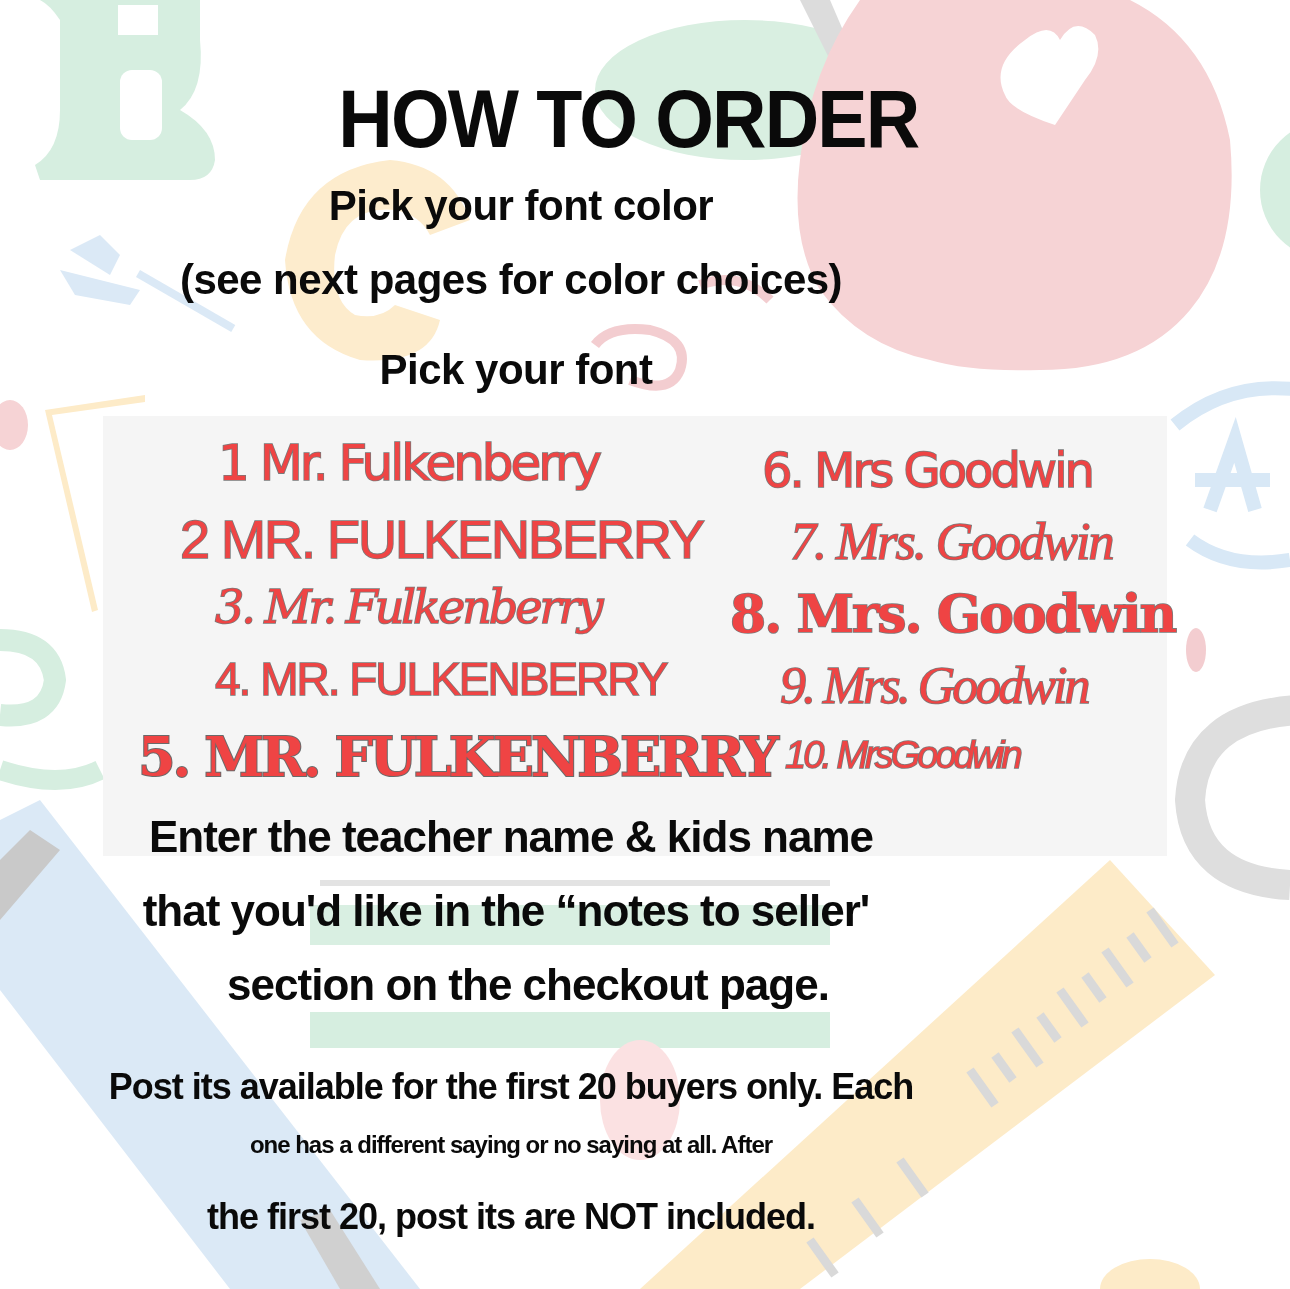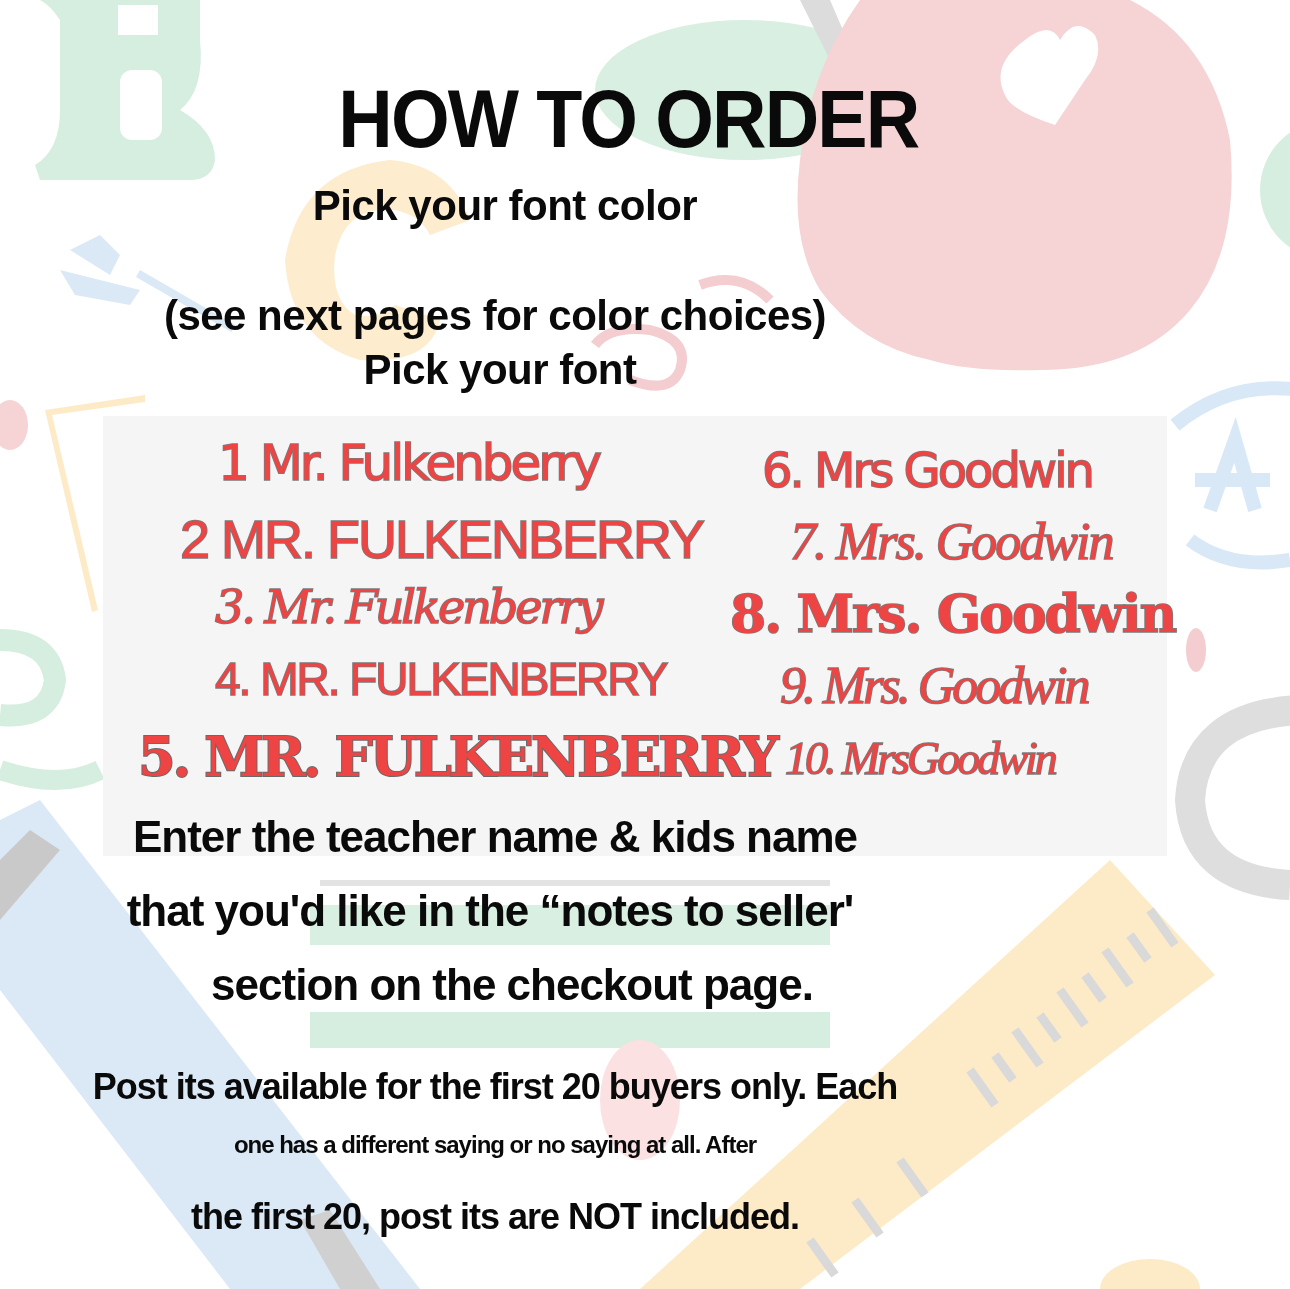--- a/index.html
+++ b/index.html
@@ -13,25 +13,25 @@
   .layer { position: absolute; inset: 0; z-index: 1; }
 
   .title {
     position: absolute; left: 0; width: 1290px; top: 72px; text-align: center;
     font-size: 82px; font-weight: bold; letter-spacing: -2px;
     font-family: "Liberation Sans Narrow", "Liberation Sans", sans-serif;
     transform: scaleX(0.92); transform-origin: 610px 0;
     padding-right: 30px; box-sizing: border-box;
   }
   .line {
-    position: absolute; left: 0; width: 1050px; text-align: center;
+    position: absolute; left: 16px; width: 1050px; text-align: center;
     font-weight: bold; letter-spacing: -0.5px;
   }
   .l1 { top: 182px; font-size: 42px; padding-right: 40px; box-sizing: border-box; }
-  .l2 { top: 256px; font-size: 42px; padding-right: 60px; box-sizing: border-box; margin-top: 36px; }
+  .l2 { top: 256px; font-size: 42px; padding-right: 60px; box-sizing: border-box; }
   .l3 { top: 346px; font-size: 42px; padding-right: 50px; box-sizing: border-box; }
 
   .panel {
     position: absolute; left: 103px; top: 416px; width: 1064px; height: 440px;
     background: rgba(244,244,244,0.92);
   }
   .font-sample {
     position: absolute; white-space: nowrap;
     color: #ef4444;
     -webkit-text-stroke: 1.6px #7a7a7a;
@@ -40,21 +40,21 @@
   }
   .s1 { left: 218px; top: 438px; font-family: "DejaVu Sans", sans-serif; font-size: 50px; letter-spacing: -3px; }
   .s2 { left: 180px; top: 512px; font-family: "Liberation Sans", sans-serif; font-size: 54px; letter-spacing: -2px; text-transform: uppercase; }
   .s3 { left: 215px; top: 584px; font-family: "DejaVu Serif", serif; font-style: italic; font-size: 46px; letter-spacing: -3px; }
   .s4 { left: 215px; top: 656px; font-family: "Liberation Sans", sans-serif; font-size: 46px; letter-spacing: -2px; }
   .s5 { left: 138px; top: 730px; font-family: "DejaVu Serif", serif; font-weight: bold; font-size: 54px; letter-spacing: -3px; -webkit-text-stroke: 2px #6a6a6a; }
   .s6 { left: 762px; top: 446px; font-family: "DejaVu Sans", sans-serif; font-size: 48px; letter-spacing: -3px; }
   .s7 { left: 790px; top: 516px; font-family: "Liberation Serif", serif; font-style: italic; font-size: 52px; letter-spacing: -2px; }
   .s8 { left: 730px; top: 588px; font-family: "DejaVu Serif", serif; font-weight: bold; font-size: 52px; letter-spacing: -2px; }
   .s9 { left: 780px; top: 660px; font-family: "Liberation Serif", serif; font-style: italic; font-size: 52px; letter-spacing: -3px; }
-  .s10 { left: 785px; top: 736px; font-family: Liberation Serif, serif; font-style: oblique; font-size: 46px; letter-spacing: -3px; }
+  .s10 { left: 785px; top: 736px; font-family: Liberation Sans, sans-serif; font-style: oblique; font-size: 38px; letter-spacing: -3px; }
 
   .l4 { top: 812px; font-size: 44px; padding-right: 60px; box-sizing: border-box; letter-spacing: -1px; }
   .l5 { top: 886px; font-size: 44px; padding-right: 70px; box-sizing: border-box; letter-spacing: -1px; }
   .l6 { top: 960px; font-size: 44px; padding-right: 70px; box-sizing: border-box; letter-spacing: -1px; padding-left: 44px; }
   .l7 { top: 1066px; font-size: 36px; padding-right: 60px; box-sizing: border-box; letter-spacing: -1px; }
   .l8 { top: 1131px; font-size: 24px; padding-right: 60px; box-sizing: border-box; letter-spacing: -1px; }
   .l9 { top: 1196px; font-size: 36px; padding-right: 60px; box-sizing: border-box; letter-spacing: -1px; }
 </style>
 </head>
 <body>

